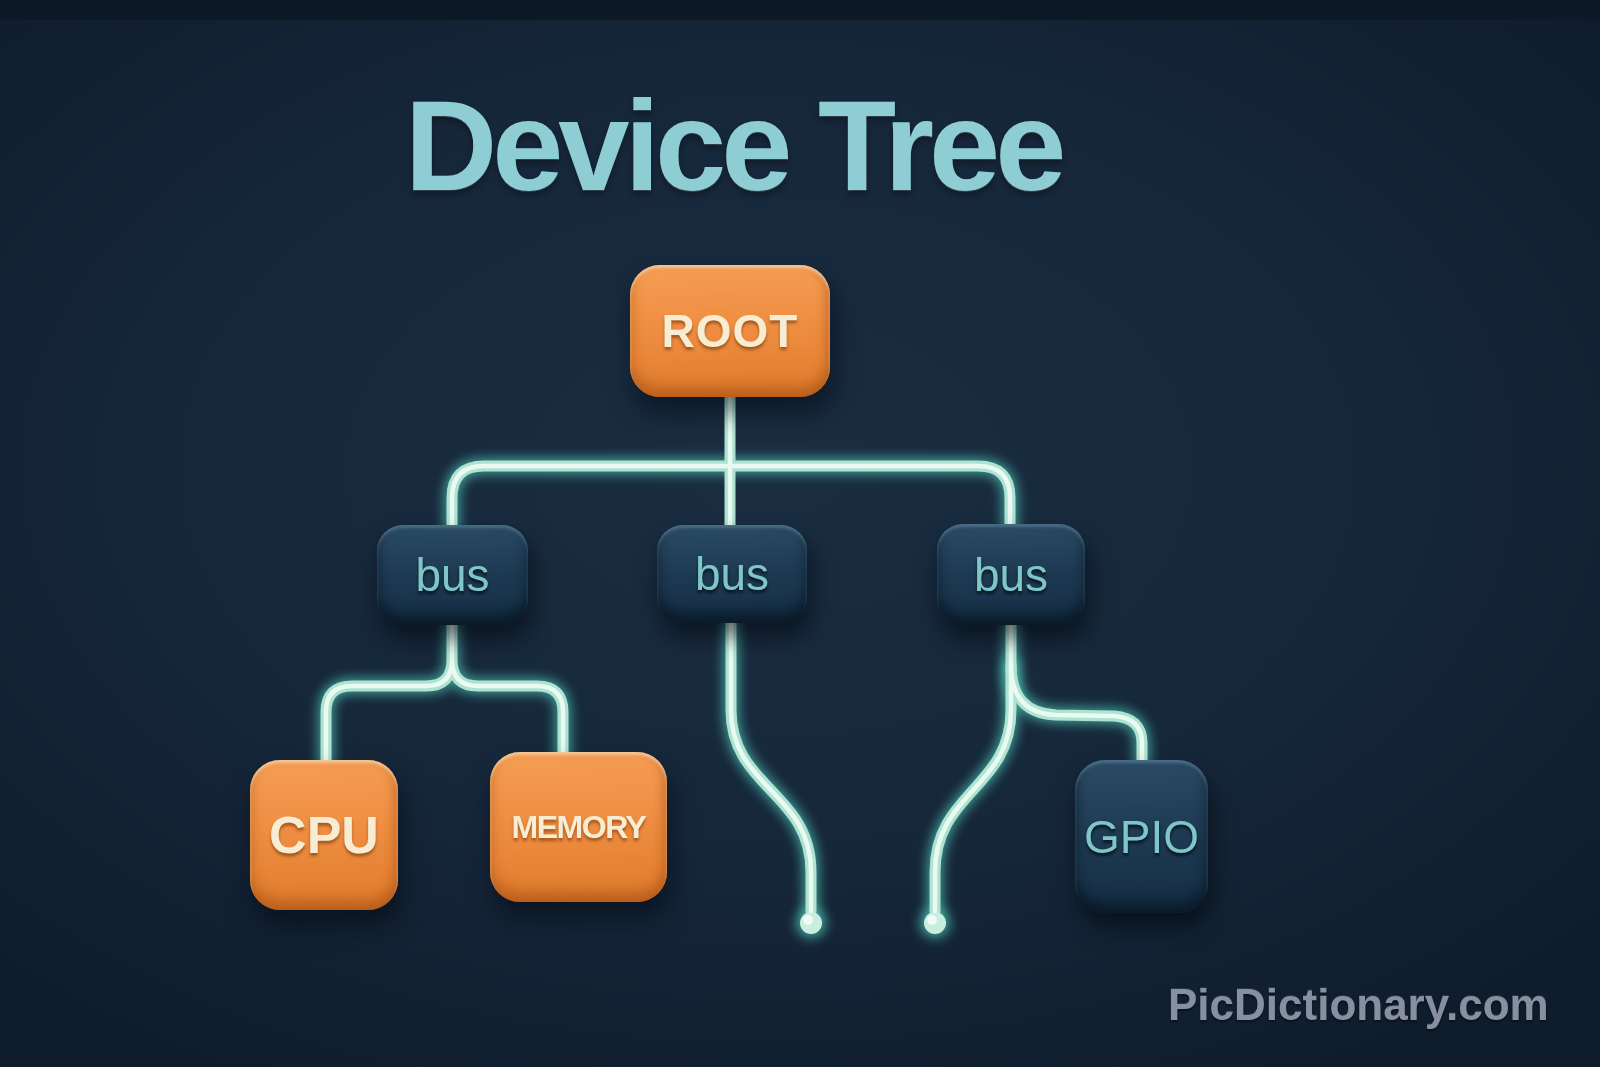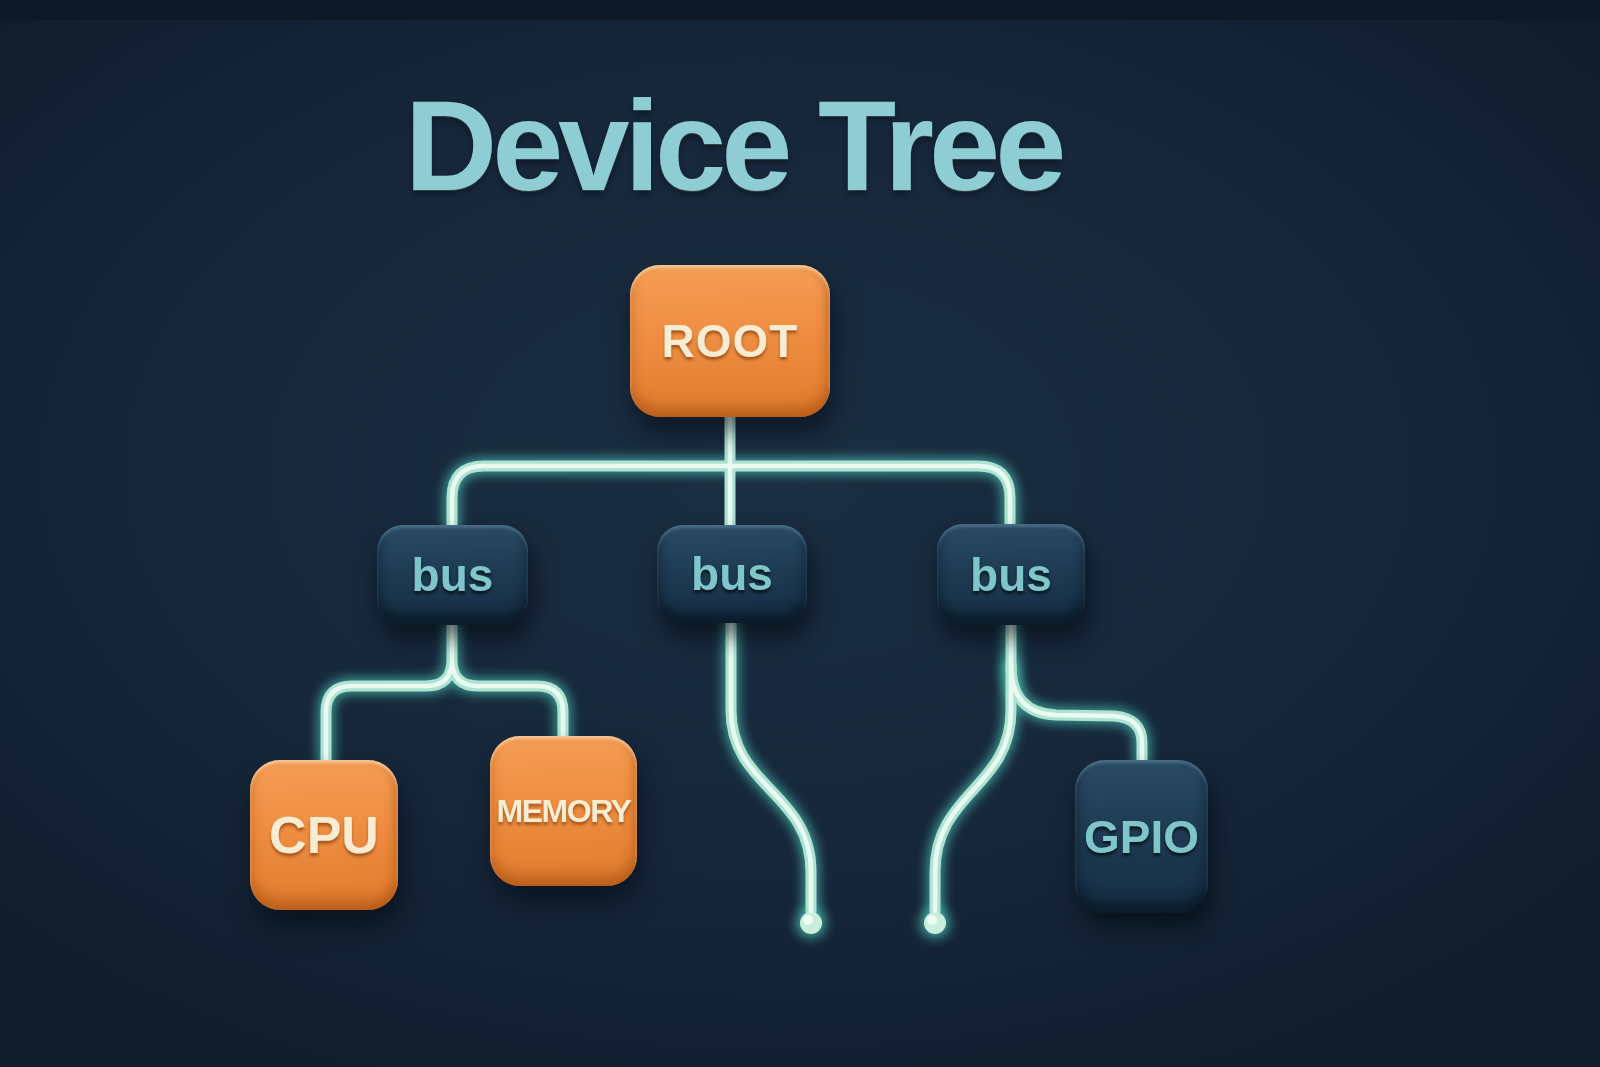--- a/index.html
+++ b/index.html
@@ -44,28 +44,28 @@
     font-weight:bold;
   }
   .node.navy{
     background:linear-gradient(178deg,#2b4c66 0%,#1d3a52 50%,#152e44 100%);
     border-radius:26px;
     box-shadow:4px 14px 22px rgba(3,8,15,.6),
       inset 0 3px 3px rgba(150,195,220,.30),
       inset 0 -10px 14px rgba(4,12,22,.60);
     color:#7fc6cb;
     text-shadow:0 3px 3px rgba(0,0,0,.6);
-    font-weight:bold;
+    font-weight:normal;
   }
-  #node-root   {left:630px; top:245px; width:200px; height:152px; font-size:46px; letter-spacing:1px;}
+  #node-root   {left:630px; top:245px; width:200px; height:132px; font-size:46px; letter-spacing:1px;}
   #node-bus1   {left:377px; top:505px; width:151px; height:100px; font-size:46px;}
   #node-bus2   {left:657px; top:505px; width:150px; height:98px;  font-size:46px;}
   #node-bus3   {left:937px; top:504px; width:148px; height:101px; font-size:46px;}
   #node-cpu    {left:250px; top:740px; width:148px; height:150px; font-size:52px;}
-  #node-memory {left:490px; top:716px; width:147px; height:150px; font-size:32px; letter-spacing:-1.5px;}
+  #node-memory {left:490px; top:732px; width:177px; height:150px; font-size:32px; letter-spacing:-1.5px;}
   #node-gpio   {left:1075px;top:740px; width:133px; height:153px; font-size:46px; border-radius:30px;}
   
   .watermark{
     position:absolute; left:1168px; top:960px;
     font-size:44px; font-weight:bold; color:#878fa0;
     text-shadow:0 2px 2px rgba(0,0,0,.4), 0 -1px 0 rgba(180,195,210,.15);
   }
 </style>
 </head>
 <body>
@@ -142,14 +142,15 @@
   </div>
 
   <div id="node-memory" class="node orange">
     <span>MEMORY</span>
   </div>
 
   <div id="node-gpio" class="node navy">
     <span>GPIO</span>
   </div>
 
+  <div class="watermark">PicDictionary.com</div>
 
 </div>
 
 </body></html>

